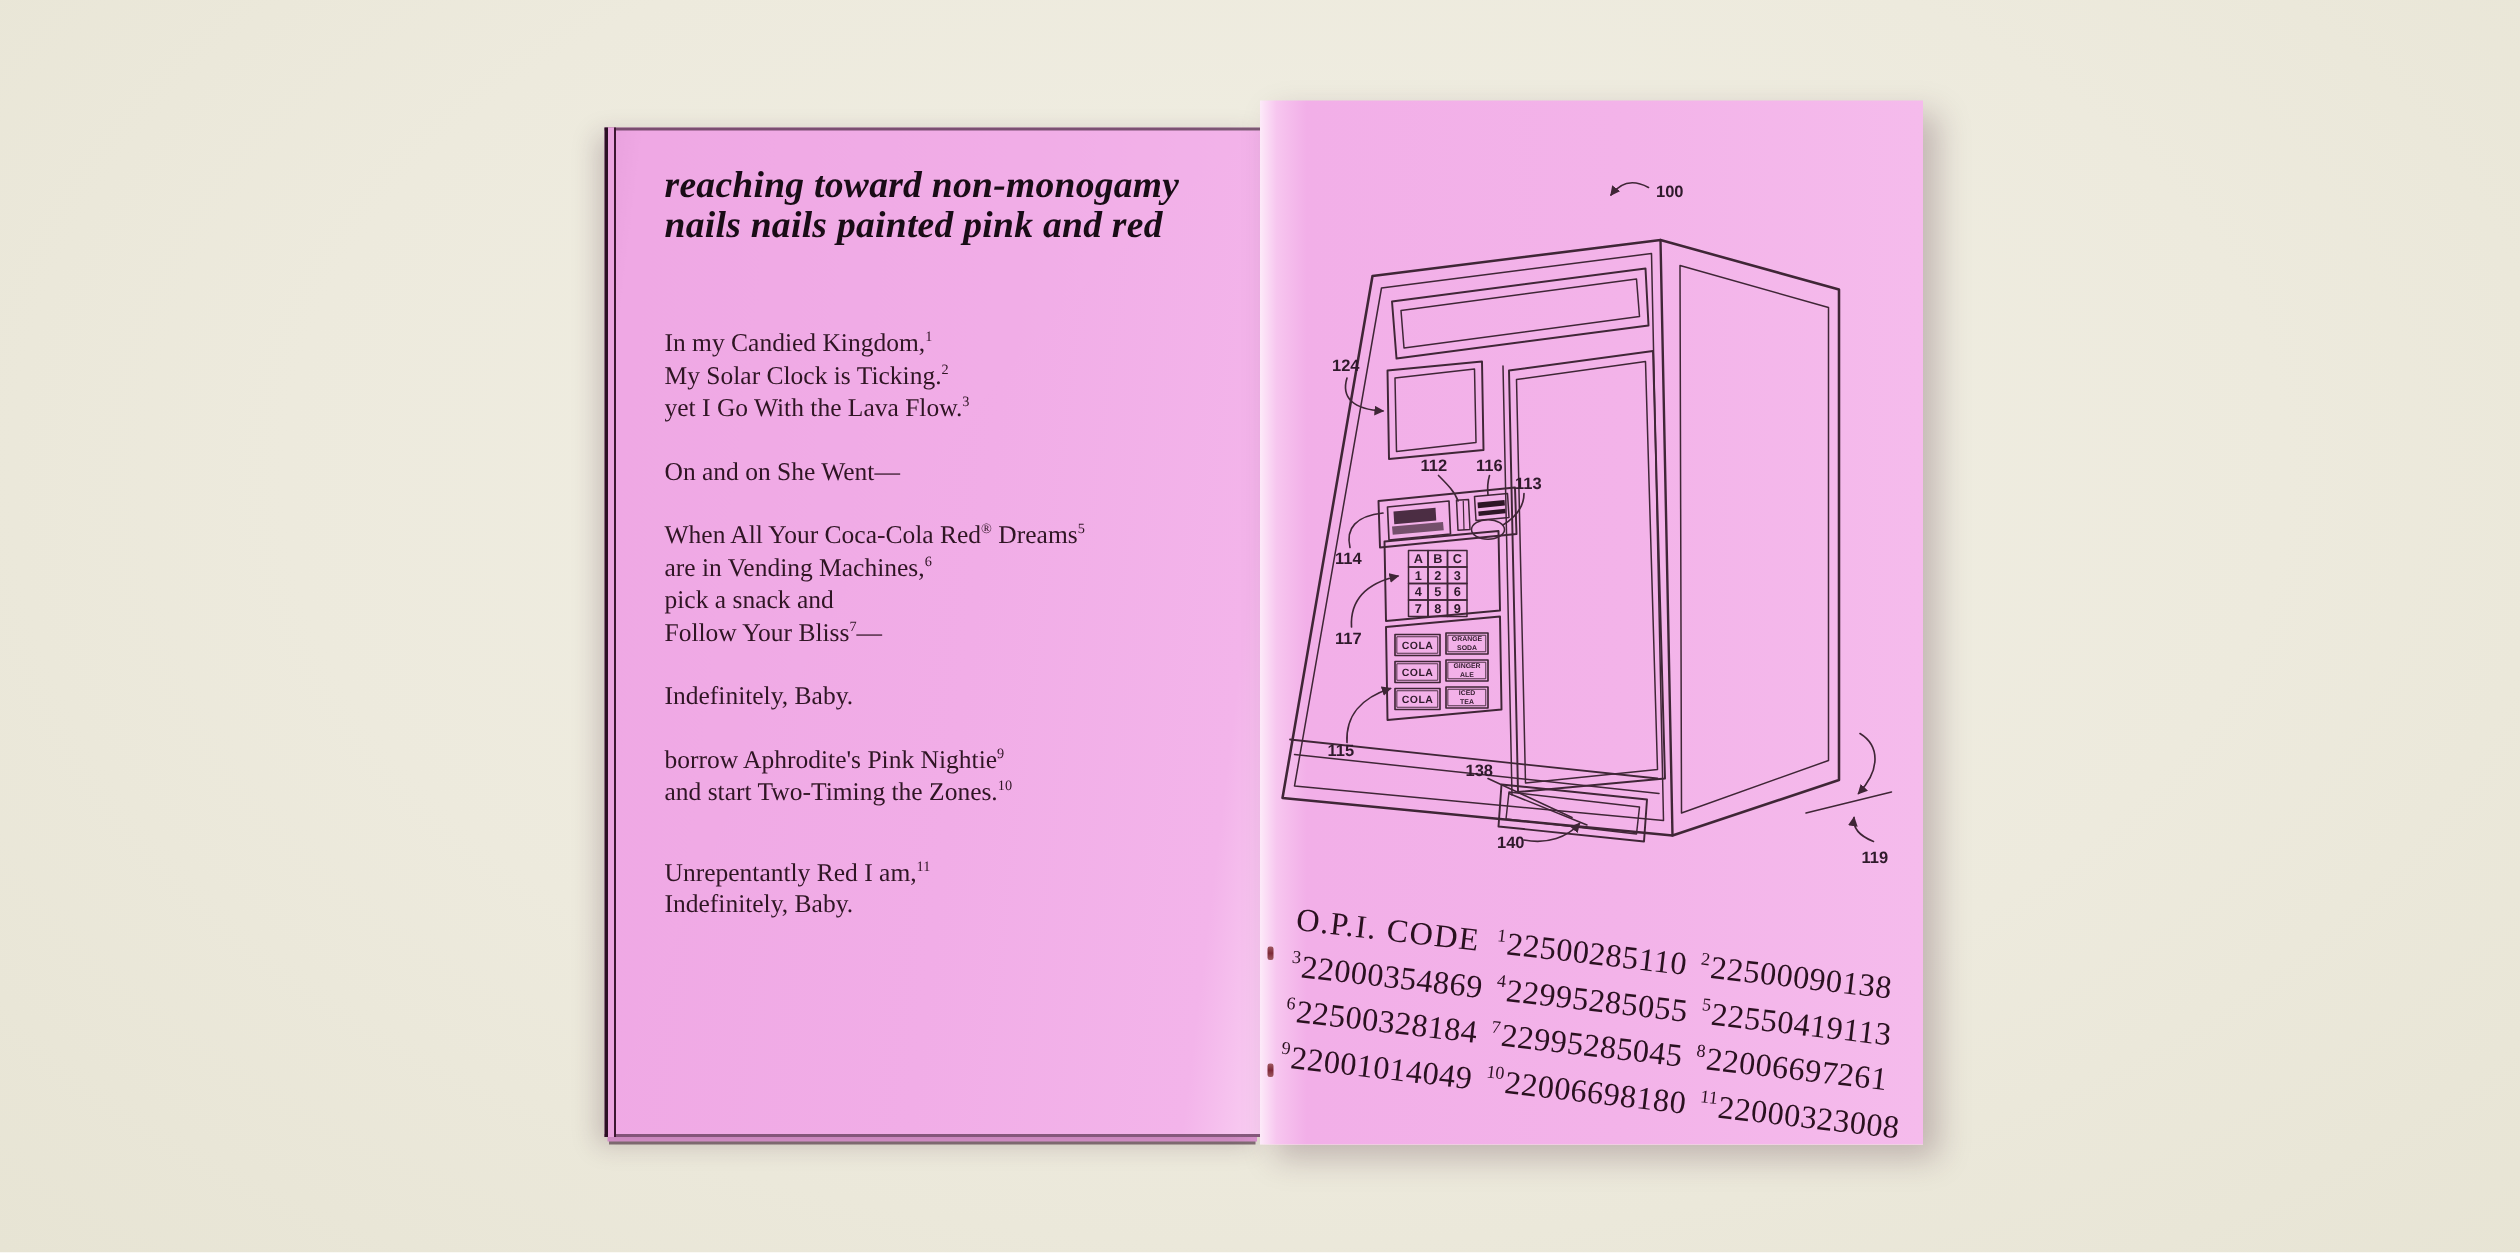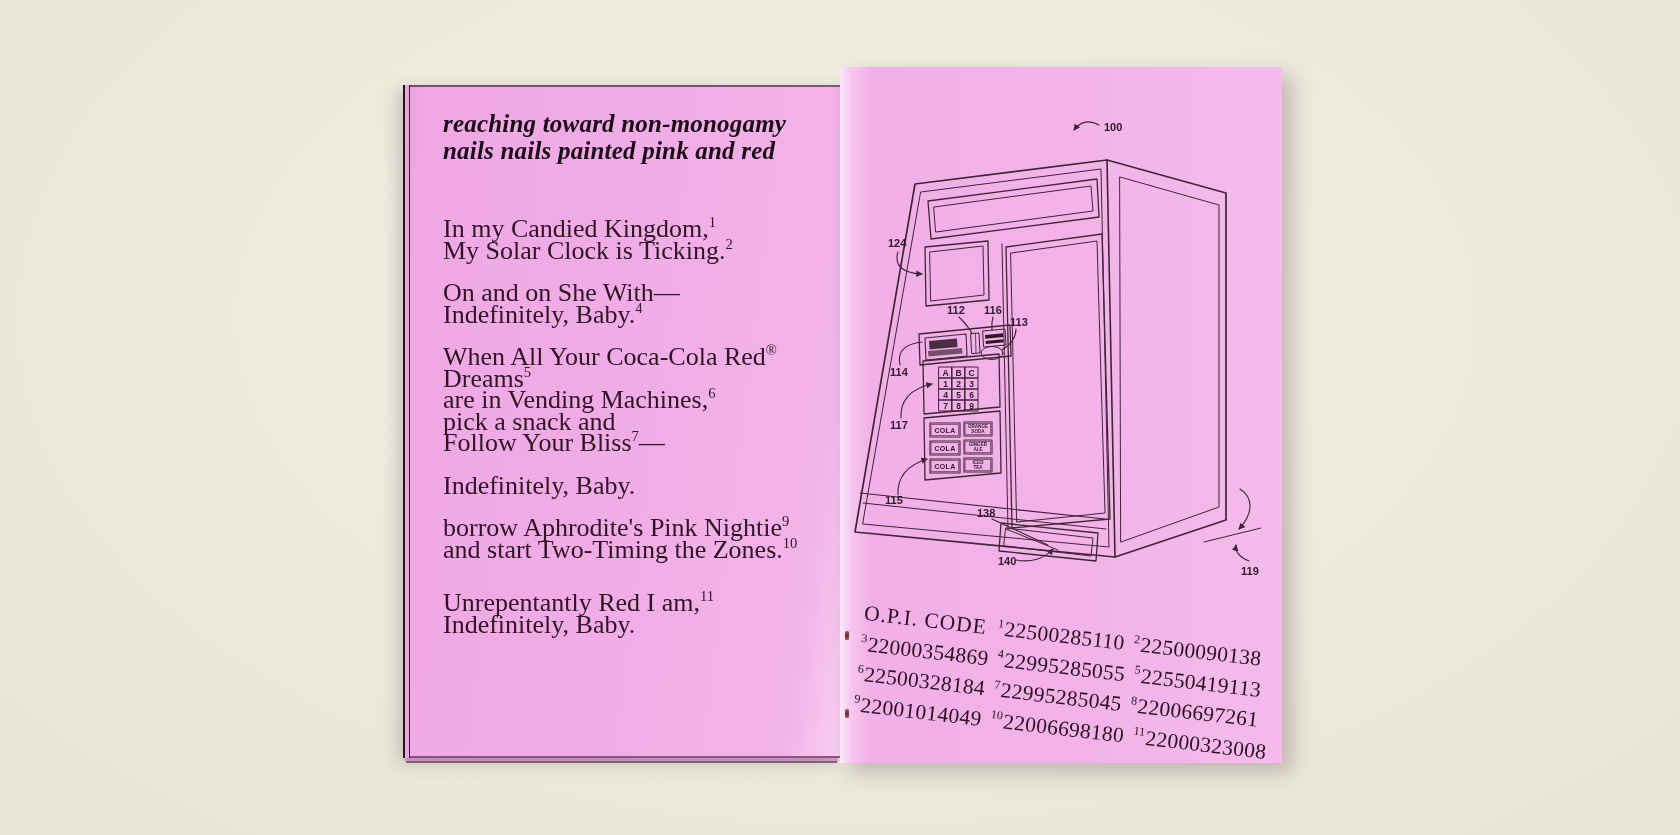--- a/index.html
+++ b/index.html
@@ -16,21 +16,21 @@
     background:linear-gradient(90deg,#2c1024 0 2.5px,#eba5df 2.5px 6px,#3c1730 6px 7.5px,rgba(0,0,0,0) 7.5px);}
   .right-page{left:840px;top:67px;width:442px;height:696px;overflow:hidden;
     background:linear-gradient(90deg,#fdeaf9 0%,#f7c6ef 2.5%,#f2afe8 7%,#f3b3e9 55%,#f5bbec 100%);
     box-shadow:10px 9px 20px rgba(70,30,55,.26);}
   .staple{position:absolute;left:5px;width:4px;height:9px;border-radius:1.5px;
     background:linear-gradient(180deg,#a05a62 0%,#7c2836 50%,#a05a62 100%);}
   .staple.s1{top:564px;} .staple.s2{top:642px;}
 
   .title{position:absolute;left:40px;top:23px;
     font:italic 700 25px/27px "Liberation Serif",serif;color:#190c16;letter-spacing:.2px;}
-  .poem{position:absolute;left:40px;top:131px;font-size:26px;line-height:21.5px;color:#2f1524;}
+  .poem{position:absolute;left:40px;top:131px;font-size:17px;line-height:21.5px;color:#2f1524;}
   .stanza{margin-bottom:21px;}
   .stanza:last-child{margin-top:32px;}
   .poem sup,.opi sup{font-size:.56em;line-height:0;vertical-align:super;letter-spacing:0;}
 
   .opi{position:absolute;left:26px;top:531px;white-space:nowrap;
     transform:rotate(6.6deg);transform-origin:0 0;
     font-size:21.5px;line-height:30.5px;color:#2a1120;letter-spacing:.3px;}
   .opi .code-label{margin-right:11px;letter-spacing:1px;}
   .opi .code-entry{margin-right:9px;}
   .opi sup{margin-right:1px;}
@@ -48,24 +48,24 @@
 
   <div class="page left-page">
     <div class="title">
       <div>reaching toward non-monogamy</div>
       <div>nails nails painted pink and red</div>
     </div>
     <div class="poem">
         <div class="stanza">
           <div>In my Candied Kingdom,<sup>1</sup></div>
           <div>My Solar Clock is Ticking.<sup>2</sup></div>
-        </div>
-        <div class="stanza">
-          <div>On and on She With—</div>
-          <div>Indefinitely, Baby.<sup>4</sup></div>
+          <div>yet I Go With the Lava Flow.<sup>3</sup></div>
+        </div>
+        <div class="stanza">
+          <div>On and on She Went—</div>
         </div>
         <div class="stanza">
           <div>When All Your Coca-Cola Red<sup>®</sup> Dreams<sup>5</sup></div>
           <div>are in Vending Machines,<sup>6</sup></div>
           <div>pick a snack and</div>
           <div>Follow Your Bliss<sup>7</sup>—</div>
         </div>
         <div class="stanza">
           <div>Indefinitely, Baby.</div>
         </div>

